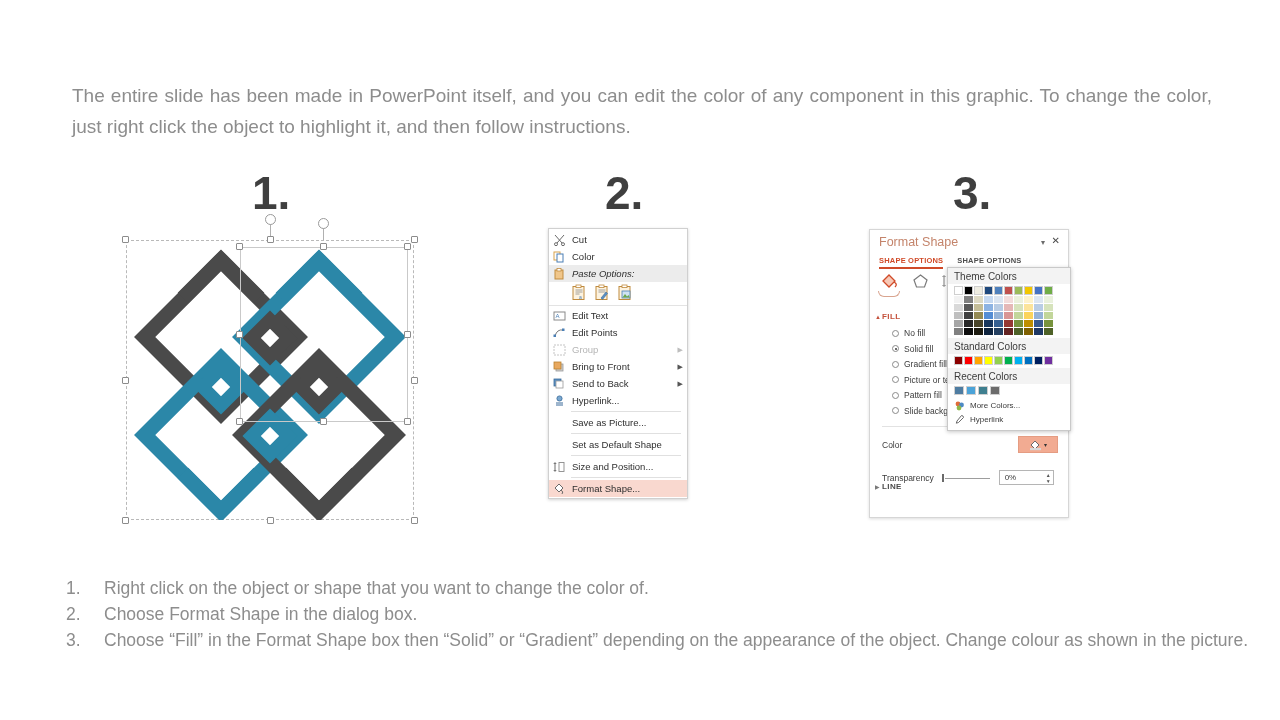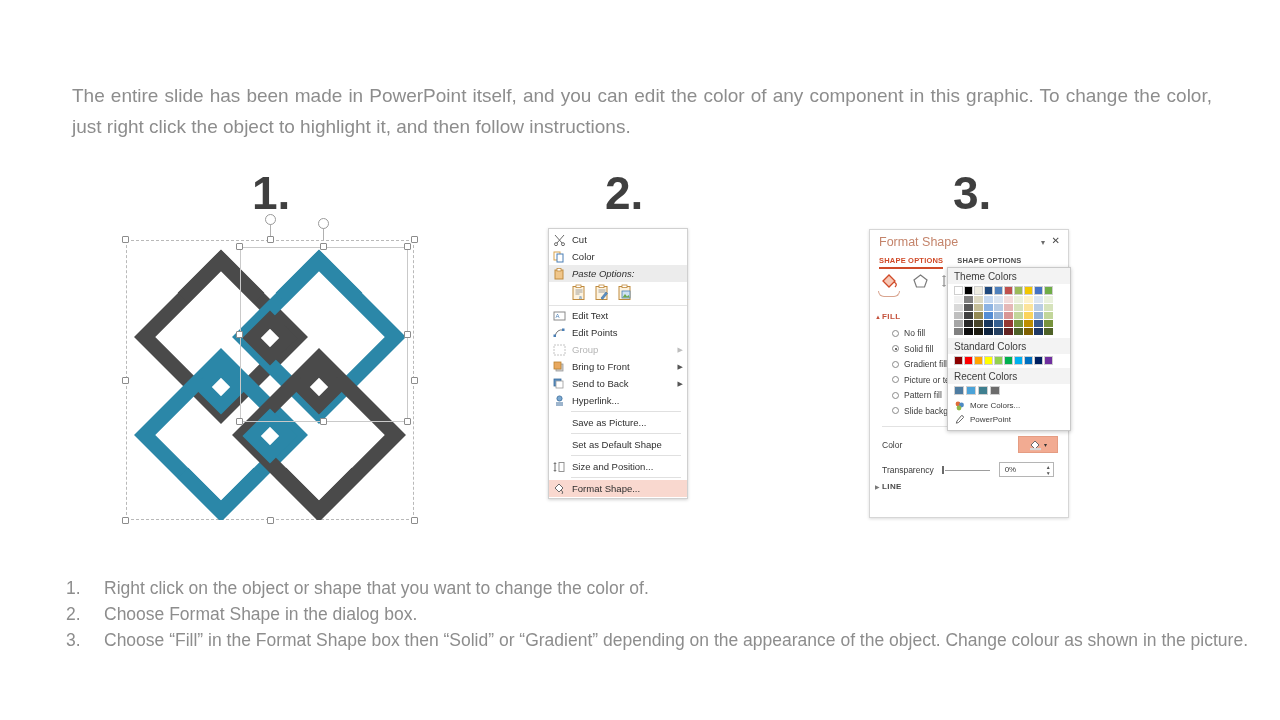--- a/index.html
+++ b/index.html
@@ -221,21 +221,21 @@
     justify-content: space-between;
   }
   .fp-color-btn {
     width: 40px; height: 17px;
     background: #f2ab92;
     border: 1px solid #e59c82;
     display: flex; align-items: center; justify-content: center;
     gap: 2px;
   }
   .fp-trans-row {
-    position: absolute; left: 12px; top: 232px;
+    position: absolute; left: 12px; top: 240px;
     width: 176px; display: flex; align-items: center; gap: 5px;
   }
   .fp-slider {
     position: relative; width: 55px; height: 10px;
   }
   .fp-slider-line {
     position: absolute; left: 6px; top: 5px;
     width: 45px; height: 1px; background: #9d9d9d;
   }
   .fp-slider-knob {
@@ -737,21 +737,21 @@
         <circle cx="4" cy="4" r="2.4" fill="#e06c3a"></circle>
         <circle cx="7.5" cy="5" r="2.4" fill="#4d8ac4"></circle>
         <circle cx="5" cy="8" r="2.4" fill="#8fb84a"></circle>
       </svg>
       <span>More Colors...</span>
     </div>
     <div class="cd-action">
       <svg class="cd-action-ico" viewBox="0 0 11 11">
         <path d="M7.5 1.5 q2 0 2 2 l-5 5 -2.2 .7 .7 -2.2 z" fill="#ffffff" stroke="#5a5a5a" stroke-width=".9"></path>
       </svg>
-      <span>PowerPoint</span>
+      <span>Hyperlink</span>
     </div>
   </div>
 
   <div id="instructions">
       <div class="instr-row">
         <span class="instr-num">1.</span>
                      <span class="instr-text">Right click on the object or shape that you want to change the color of.</span>
       </div>
       <div class="instr-row">
         <span class="instr-num">2.</span>

